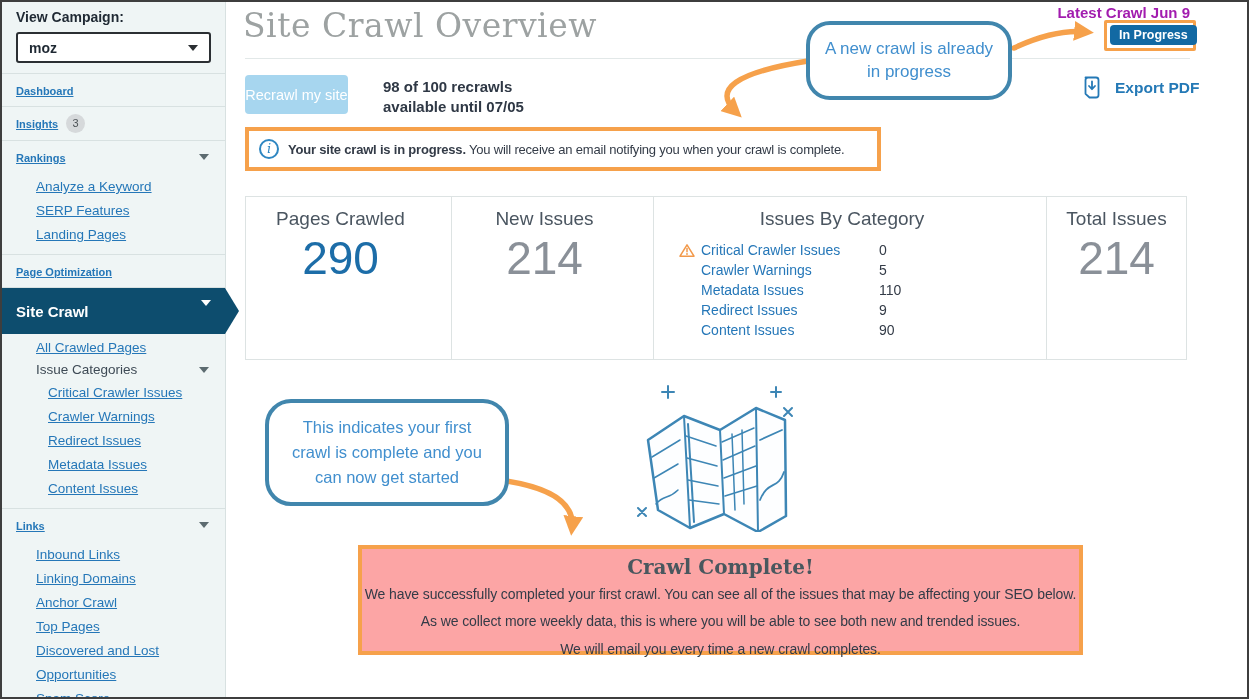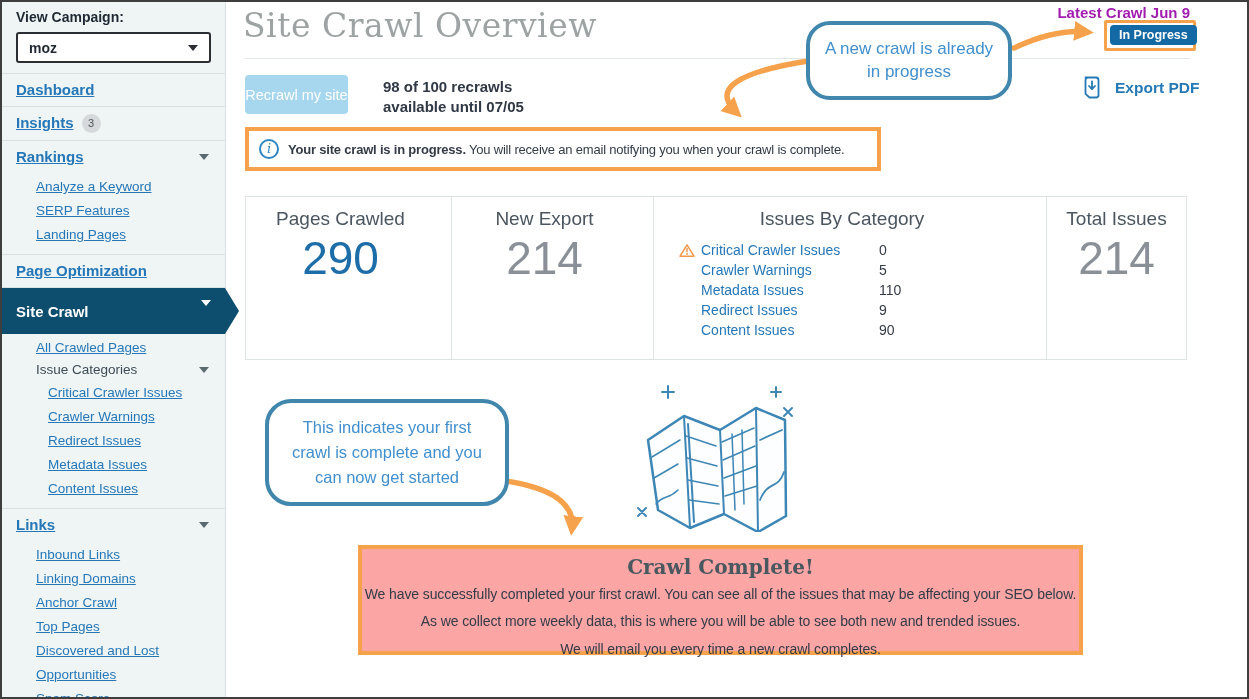--- a/index.html
+++ b/index.html
@@ -12,21 +12,21 @@
   .sidebar { position:absolute; left:0; top:0; width:226px; height:699px; background:#EFF5F5;
              border-right:1px solid #D8E1E1; padding-top:9px; z-index:3; }
   .side-head { padding:0 14px 10px 16px; }
   .vc-label { font-size:14px; font-weight:bold; color:#1F2933; margin-bottom:7px; }
   .campaign-select { height:31px; border:2px solid #2B2F33; border-radius:3px; background:#fff;
                      display:flex; align-items:center; justify-content:space-between; padding:0 11px;
                      font-size:14px; font-weight:bold; color:#1F2933; cursor:pointer; }
   .tri-down { width:0; height:0; border-left:5px solid transparent; border-right:5px solid transparent;
               border-top:6px solid #2B2F33; }
   .s1 { border-top:1px solid #D8E1E1; padding:7px 14px 7px 16px; position:relative; }
-  .s1 a, .s1 .toplink { color:#2577B8; font-size:15px; font-weight:bold; text-decoration:underline; cursor:pointer; }
+  .s1 a, .s1 .toplink { color:#2577B8; font-size:11px; font-weight:bold; text-decoration:underline; cursor:pointer; }
   .caret-r { position:absolute; right:16px; top:13px; width:0; height:0;
              border-left:5px solid transparent; border-right:5px solid transparent;
              border-top:6px solid #5C6B70; }
   .sub { padding:1px 0 8px; }
   .subrow { padding:3px 14px 3px 36px; position:relative; }
   .subrow a { color:#2577B8; font-size:13.5px; text-decoration:underline; cursor:pointer; }
   .subrow.plain { color:#3E4A55; font-size:13.5px; }
   .subrow .caret-r { top:8px; border-left-width:5px; border-right-width:5px; border-top-width:6px; }
   .subsub { padding-left:48px !important; }
   .badge-count { display:inline-block; margin-left:8px; width:19px; height:19px; line-height:19px;
@@ -182,21 +182,21 @@
     <div class="info-icon">i</div>
     <div class="notice-text"><b>Your site crawl is in progress.</b><span> You will receive an email notifying you when your crawl is complete.</span></div>
   </div>
 
   <div class="abs stats">
     <div class="stat-card">
       <div class="stat-label">Pages Crawled</div>
       <div class="stat-value v-blue">290</div>
     </div>
     <div class="stat-card">
-      <div class="stat-label">New Export</div>
+      <div class="stat-label">New Issues</div>
       <div class="stat-value v-gray">214</div>
     </div>
     <div class="stat-card">
       <div class="stat-label">Issues By Category</div>
       <div class="cat-rows">
         <div class="cat-row">
           <svg width="16" height="15" viewBox="0 0 16 15">
             <path d="M8 1.8 L15 13.2 H1 Z" fill="none" stroke="#F2994A" stroke-width="1.5" stroke-linejoin="round"></path>
             <path d="M8 5.6 V8.8" stroke="#F2994A" stroke-width="1.5" stroke-linecap="round"></path>
             <circle cx="8" cy="11" r="0.9" fill="#F2994A"></circle>

